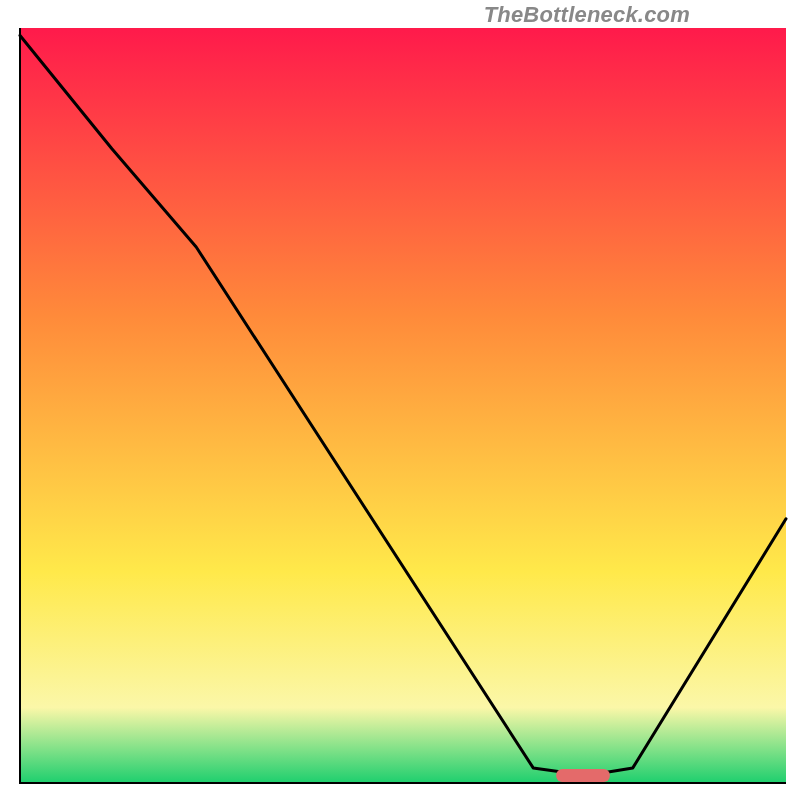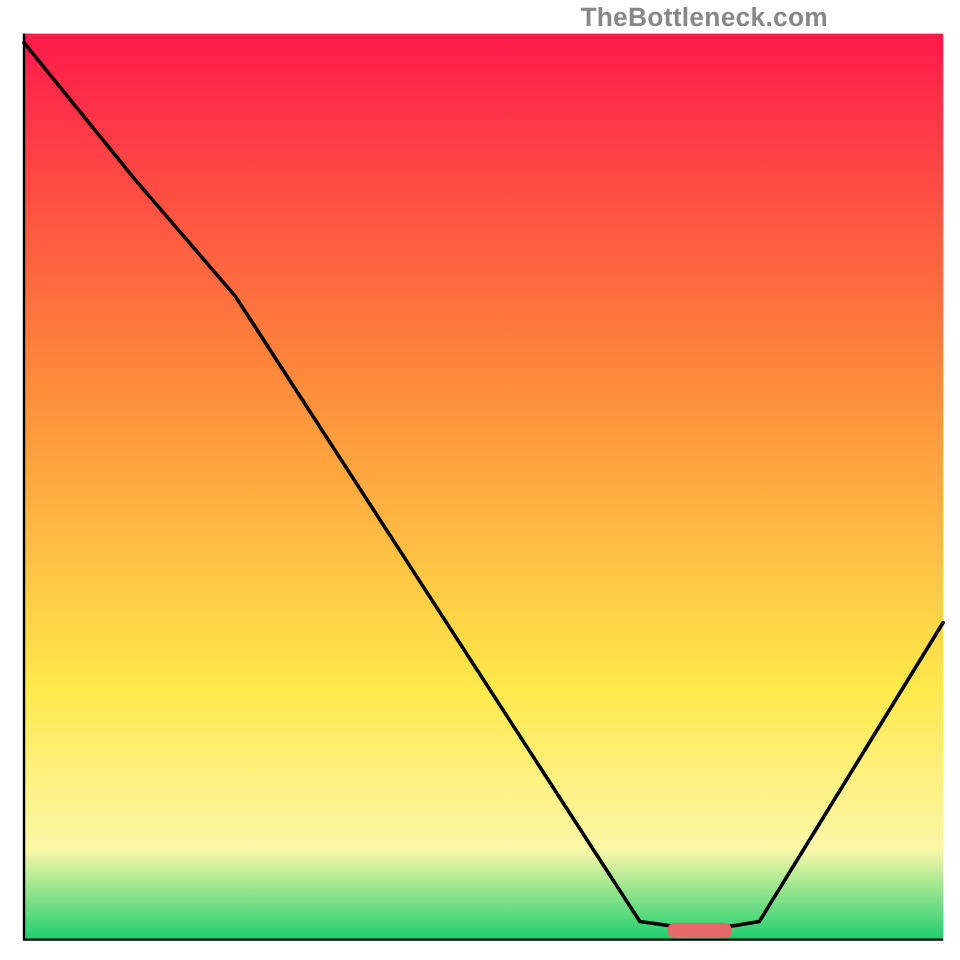--- a/index.html
+++ b/index.html
@@ -7,20 +7,21 @@
     padding: 0;
     width: 800px;
     height: 800px;
     background: #ffffff;
     overflow: hidden;
   }
   .chart-wrap {
     position: relative;
     width: 704px;
     height: 800px;
+    font-style: italic;
   }
   .attribution {
     position: absolute;
     top: 2px;
     right: 14px;
     font-family: Arial, Helvetica, sans-serif;
     font-size: 22px;
     font-weight: 600;
     color: #888888;
     letter-spacing: 0.2px;

